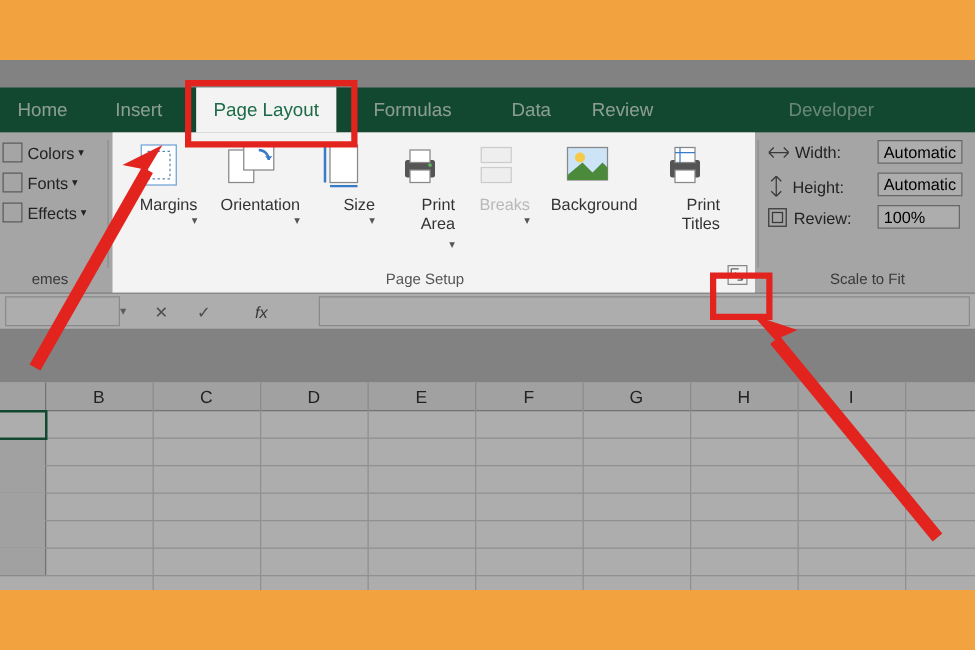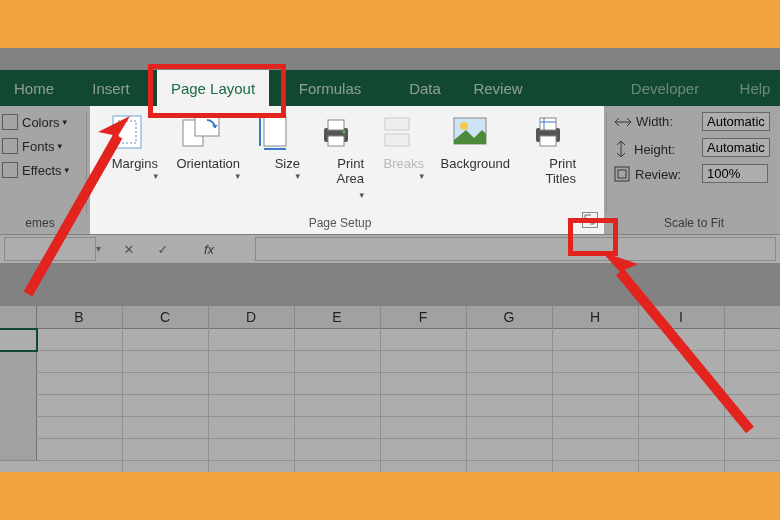--- a/index.html
+++ b/index.html
@@ -51,21 +51,20 @@
 <div class="frame">
 
   <div class="tabrow">
     <div class="tab" style="left:82px;width:58px">Insert</div>
     <div class="tab" style="left:4px;width:60px">Home</div>
     <div class="tab sel" style="left:157px;width:112px">Page Layout</div>
     <div class="tab" style="left:290px;width:80px">Formulas</div>
     <div class="tab" style="left:400px;width:50px">Data</div>
     <div class="tab" style="left:466px;width:64px">Review</div>
     <div class="tab" style="left:622px;width:86px;color:#9cc9b4">Developer</div>
-    <div class="tab" style="left:732px;width:46px;color:#9cc9b4">Help</div>
   </div>
 
   <div class="ribbon">
 
     <div class="mini" style="left:2px;top:8px">
         <span class="sw"></span>
         <span>Colors</span>
         <span style="font-size:9px;margin-left:3px">▾</span>
       </div>
     <div class="mini" style="left:2px;top:32px">

